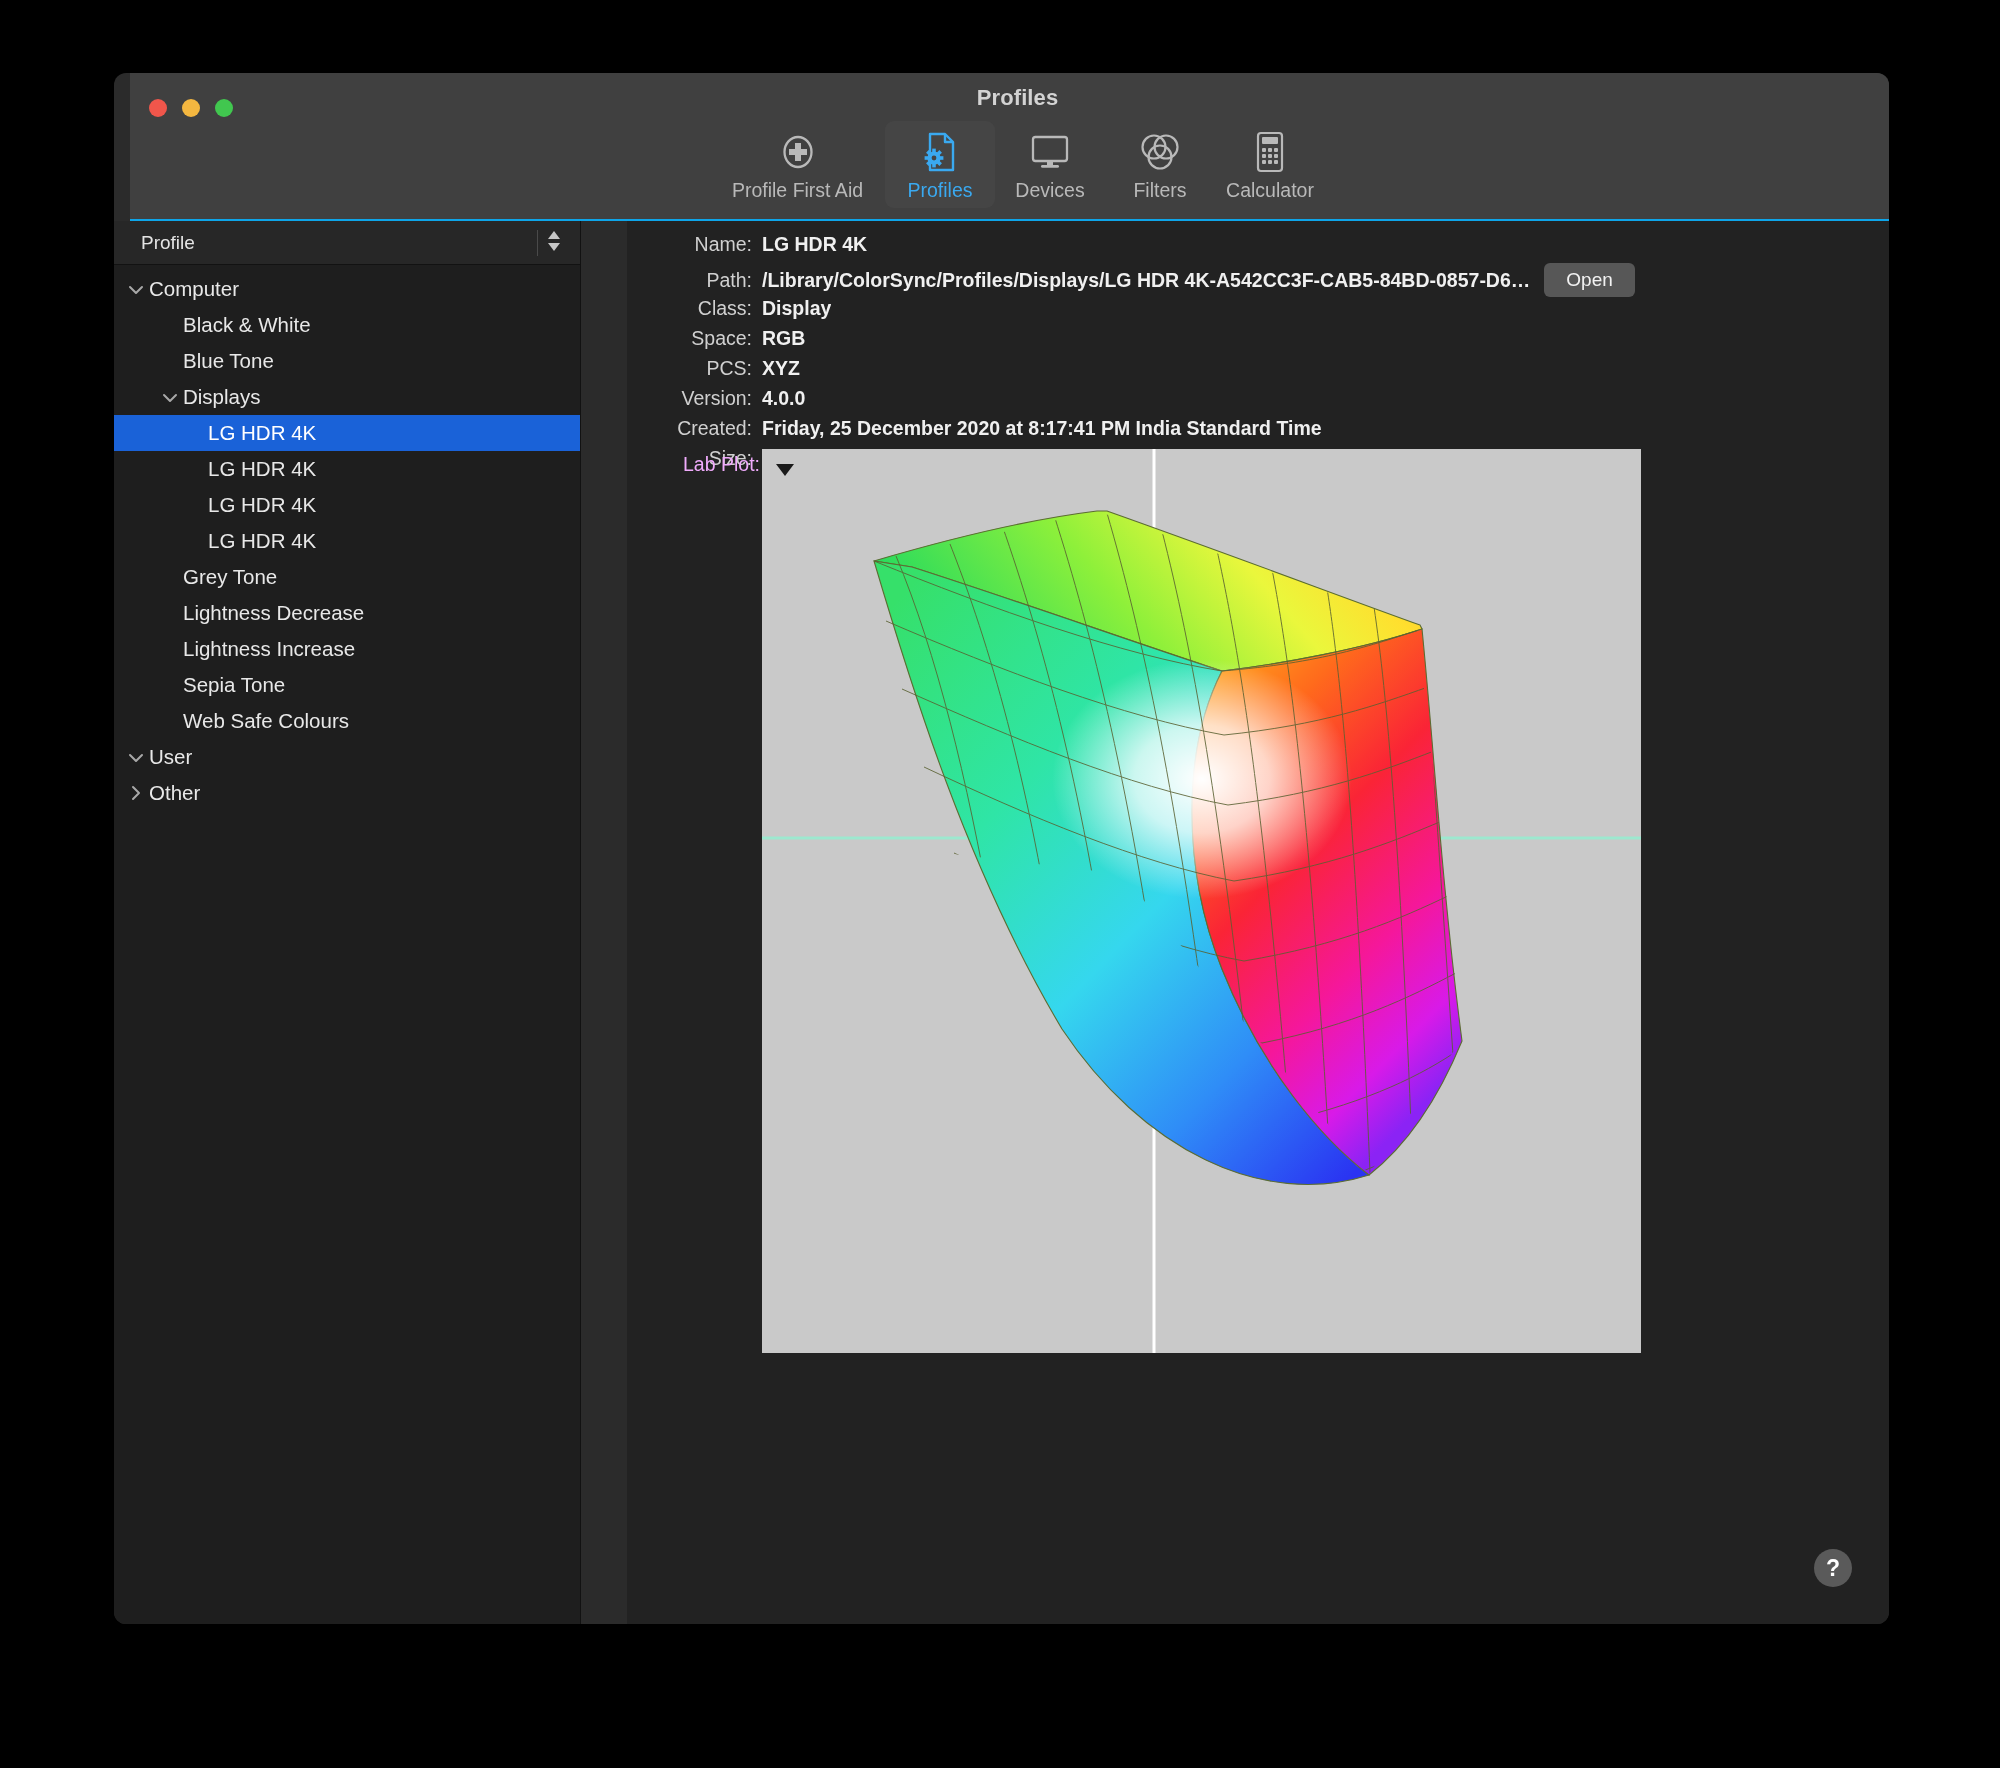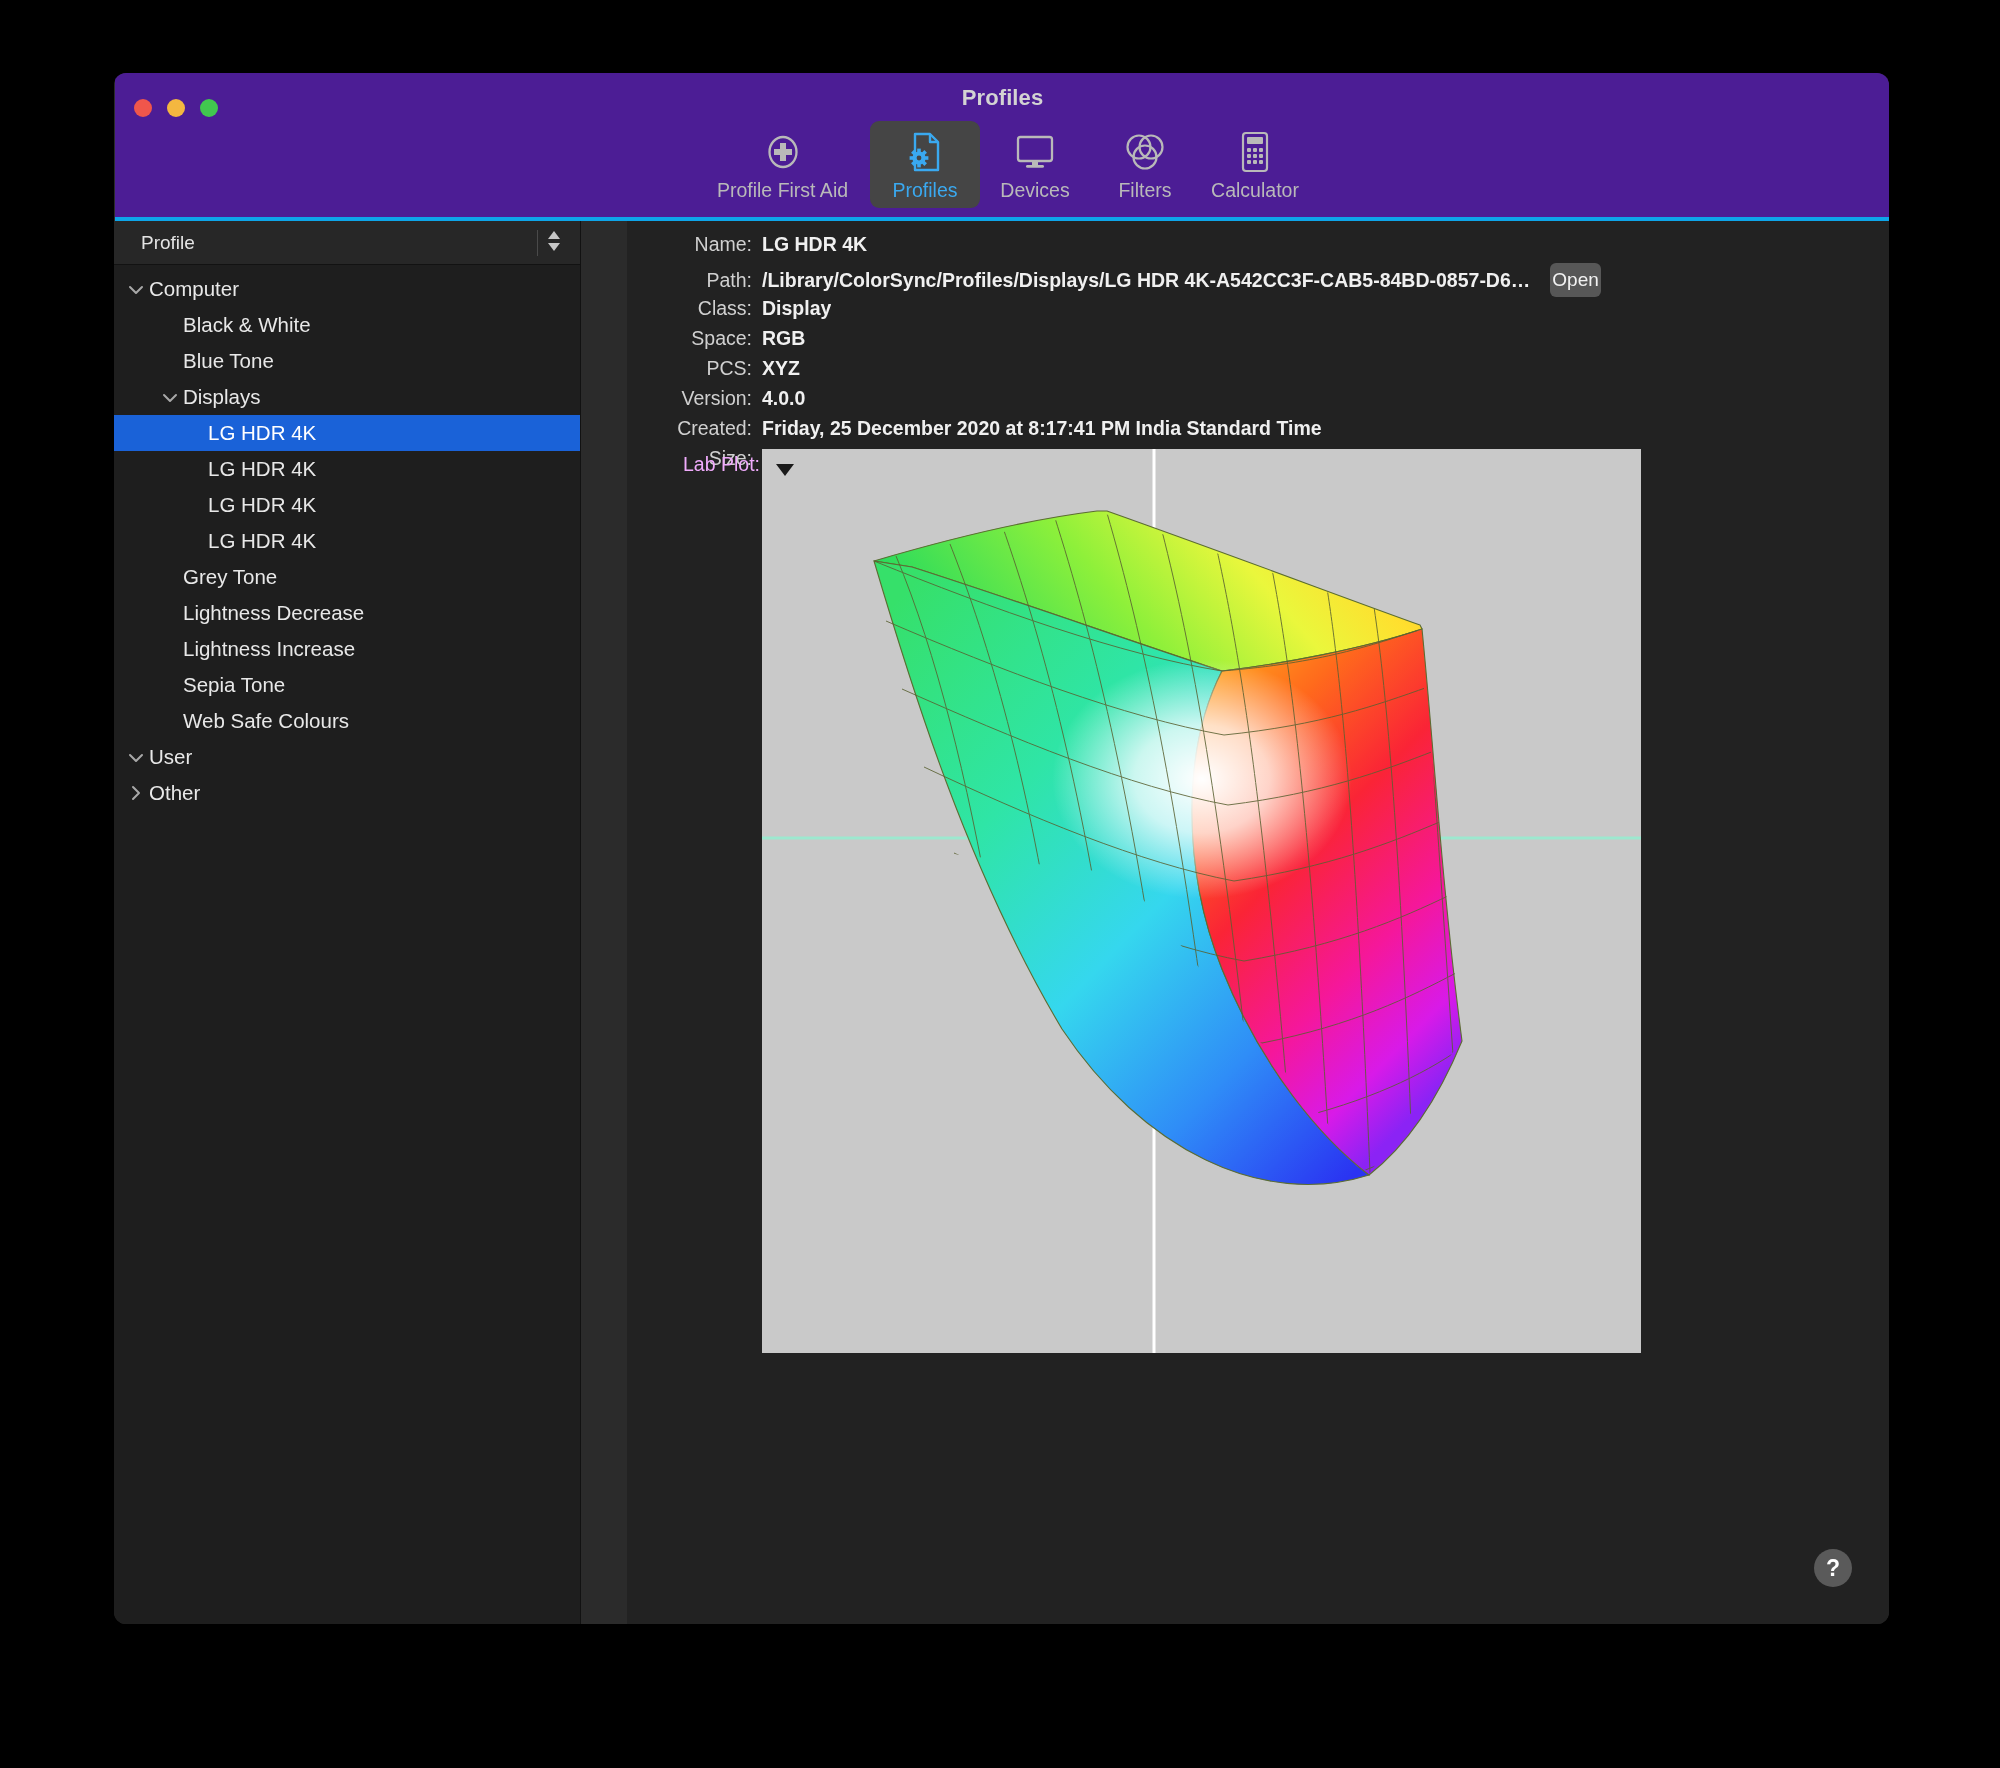--- a/index.html
+++ b/index.html
@@ -16,23 +16,23 @@
     left: 114px; top: 73px;
     width: 1775px; height: 1551px;
     background: #2b2b2b;
     border-radius: 12px;
     overflow: hidden;
     box-shadow: 0 12px 50px rgba(0,0,0,0.85);
   }
 
   
   #titlebar {
-    position: absolute; left:1px; top:0; width:100%; height:148px;
-    background: #4c1d95;
-    border-bottom: 4px solid #0ea5e9;
+    position: absolute; left:16px; top:0; width:100%; height:148px;
+    background: #404040;
+    border-bottom: 2px solid #0ea5e9;
   }
   #traffic { position:absolute; left:19px; top:26px; display:flex; gap:15px; }
   .light { width:18px; height:18px; border-radius:50%; }
   .light.red    { background:#f0564b; }
   .light.yellow { background:#f4b740; }
   .light.green  { background:#41c74f; }
 
   #win-title {
     position:absolute; top:12px; left:0; width:100%;
     text-align:center;
@@ -105,25 +105,25 @@
   .mkey {
     width:135px; text-align:right; flex:none;
     font-size:19.5px; color:#d0d0d0; padding-right:10px;
   }
   .mval {
     font-size:19.5px; color:#f0f0f0; font-weight:700;
     white-space:nowrap; overflow:hidden;
   }
   .mval.path { max-width:855px; text-overflow:ellipsis; }
   #open-btn {
-    margin-left:20px;
+    margin-left:14px;
     background:#575757; color:#f2f2f2;
     font-size:19px;
     border:none; border-radius:6px;
-    padding:6px 2px;
+    padding:6px 22px;
     font-family:"Liberation Sans", sans-serif;
     cursor:default;
     align-self:center;
   }
   .mrow.pathrow { height:34px; align-items:center; }
 
   #labplot-row {
     position:absolute; left:0; top:228px; width:100%;
     display:flex; align-items:flex-start;
   }

